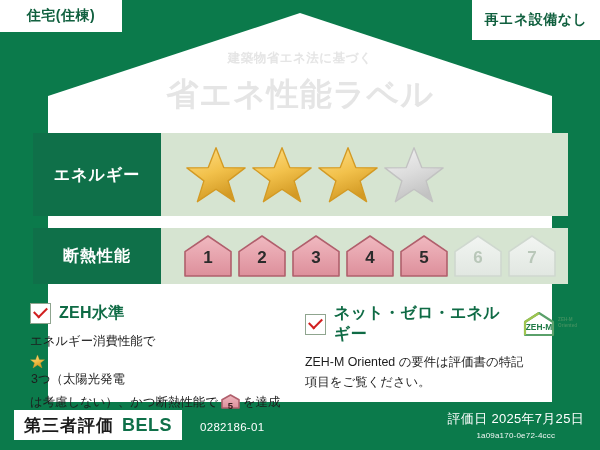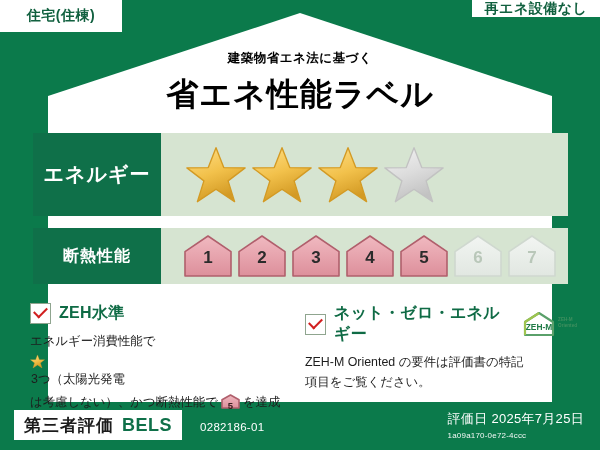--- a/index.html
+++ b/index.html
@@ -17,35 +17,35 @@
     position:absolute;left:0;top:0;width:600px;height:450px;
     pointer-events:none;
   }
   
   .tag{
     position:absolute;background:#ffffff;color:#11603f;
     font-weight:bold;display:flex;align-items:center;justify-content:center;
     letter-spacing:.5px;
   }
   #tag-left{left:0;top:0;width:122px;height:32px;font-size:14px;}
-  #tag-right{right:0;top:0;width:128px;height:17px;font-size:14px;}
+  #tag-right{right:0;top:0;width:128px;height:40px;font-size:14px;}
 
   
   #heading{
-    position:absolute;left:0;right:0;top:50px;text-align:center;color:#000000;
+    position:absolute;left:0;right:0;top:50px;text-align:center;color:#e5e5e5;
   }
   #heading .sub{font-size:12.5px;font-weight:bold;letter-spacing:.5px;}
   #heading .main{font-size:32px;font-weight:bold;letter-spacing:1px;margin-top:6px;}
 
   
   .row{position:absolute;display:flex;align-items:stretch;}
   .row-label{
     background:#0f7049;color:#fff;font-weight:bold;
     display:flex;flex-direction:column;align-items:center;justify-content:center;
-    font-size:20px;line-height:1.35;letter-spacing:1px;
+    font-size:16px;line-height:1.35;letter-spacing:1px;
   }
   .row-value{
     background:#d6e4d1;display:flex;align-items:center;
   }
 
   #row-energy{left:33px;top:133px;width:535px;height:83px;}
   #row-energy .row-label{width:128px;}
   #row-energy .row-value{flex:1;padding-left:24px;gap:4px;}
 
   #row-insul{left:33px;top:228px;width:535px;height:56px;}
@@ -102,21 +102,21 @@
   #footer-left{
     position:absolute;left:14px;bottom:10px;height:30px;background:#fff;
     display:flex;align-items:center;padding:0 10px;
   }
   #footer-left .jp{font-size:17px;font-weight:bold;color:#1b1b1b;letter-spacing:1px;}
   #footer-left .bels{font-size:18px;font-weight:bold;color:#0f7049;letter-spacing:.5px;margin-left:8px;}
   #footer-num{
     position:absolute;left:200px;bottom:17px;color:#fff;font-size:11.5px;letter-spacing:.3px;
   }
   #footer-right{
-    position:absolute;right:16px;bottom:10px;text-align:left;color:#fff;
+    position:absolute;right:16px;bottom:10px;text-align:center;color:#fff;
   }
   #footer-right .date{font-size:13px;letter-spacing:.3px;}
   #footer-right .uid{font-size:8px;letter-spacing:.2px;margin-top:3px;opacity:.95;}
 </style>
 </head>
 <body>
 
 <div id="label">
 
   <svg class="house-white" viewBox="0 0 600 450">

